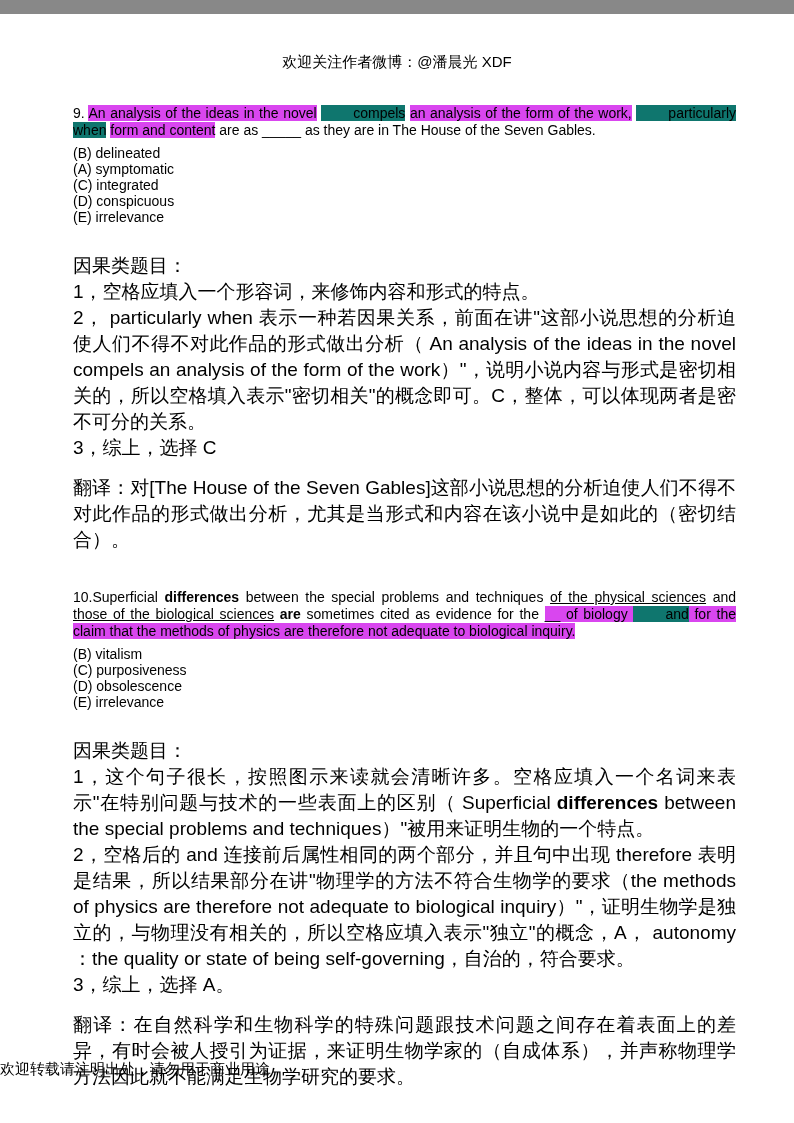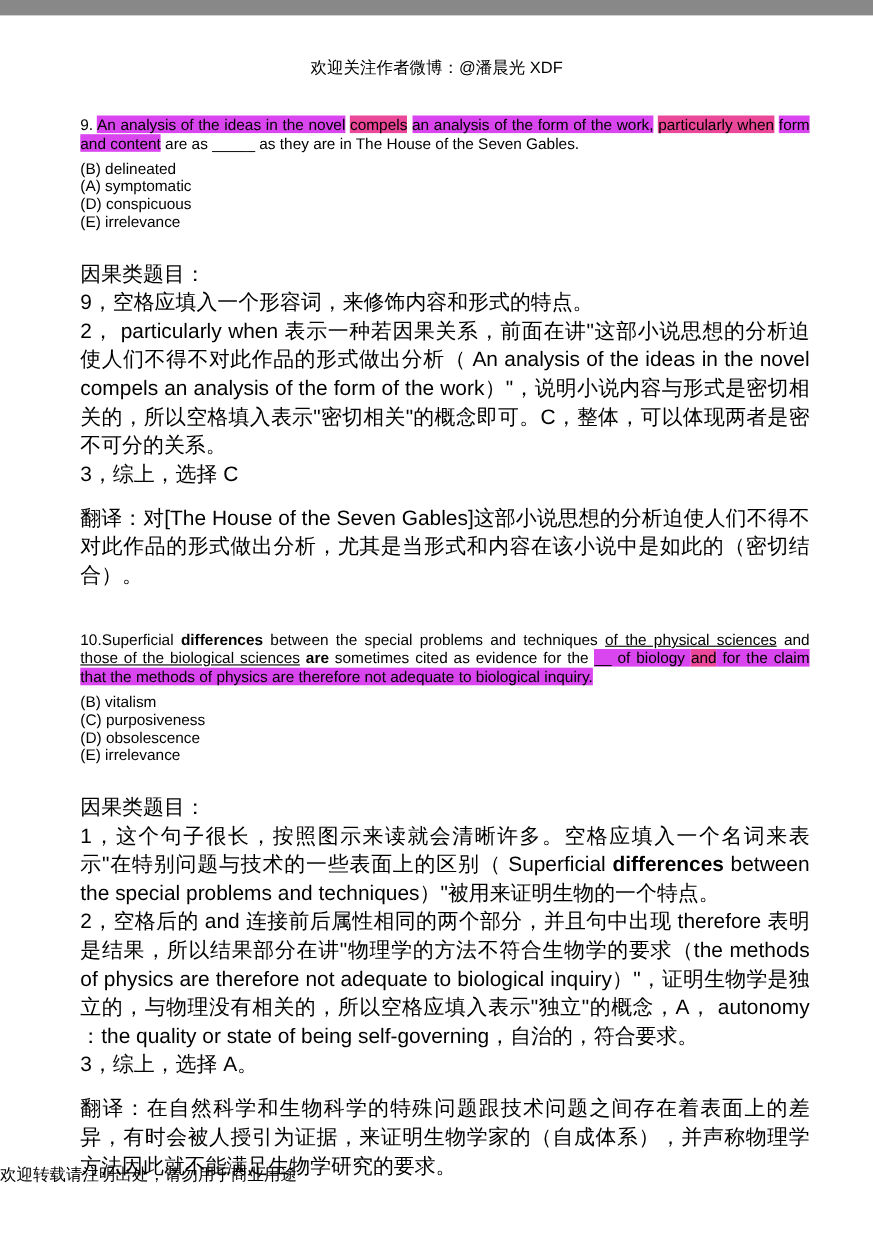--- a/index.html
+++ b/index.html
@@ -51,46 +51,47 @@
     top: 1045px;
     left: 0;
     right: 0;
     text-align: left;
     font-size: 15px;
     line-height: 20px;
   }
   
   .seg-plain { }
   .seg-yellow { background-color: #d946ef; }
-  .seg-green  { background-color: #ec4899; }
+  .seg-green  { background-color: #0f766e; padding-left: 32px; }
   .seg-bold   { font-weight: bold; }
   .seg-underline { text-decoration: underline; }
 </style>
 </head>
 <body>
 
 <div class="page">
 
   <div class="header">欢迎关注作者微博：@潘晨光 XDF</div>
 
   <div class="content">
 
     <section id="q9" class="q-block">
       <p class="stem"><span class="seg-plain">9. </span><span class="seg-yellow">An analysis of the ideas in the novel</span><span class="seg-plain"> </span><span class="seg-green">compels</span><span class="seg-plain"> </span><span class="seg-yellow">an analysis of the form of the work,</span><span class="seg-plain"> </span><span class="seg-green">particularly when</span><span class="seg-plain"> </span><span class="seg-yellow">form and content</span><span class="seg-plain"> are as _____ as they are in The House of the Seven Gables.</span></p>
       <ul class="options">
         <li>(B) delineated</li>
         <li>(A) symptomatic</li>
+        <li>(C) integrated</li>
         <li>(D) conspicuous</li>
         <li>(E) irrelevance</li>
       </ul>
     </section>
 
     <section class="analysis">
       <p class="zh">因果类题目：</p>
-      <p class="zh">9，空格应填入一个形容词，来修饰内容和形式的特点。</p>
+      <p class="zh">1，空格应填入一个形容词，来修饰内容和形式的特点。</p>
       <p class="zh">2， particularly when 表示一种若因果关系，前面在讲"这部小说思想的分析迫使人们不得不对此作品的形式做出分析（ An analysis of the ideas in the novel compels an analysis of the form of the work）"，说明小说内容与形式是密切相关的，所以空格填入表示"密切相关"的概念即可。C，整体，可以体现两者是密不可分的关系。</p>
       <p class="zh">3，综上，选择 C</p>
       <p class="zh translation">翻译：对[The House of the Seven Gables]这部小说思想的分析迫使人们不得不对此作品的形式做出分析，尤其是当形式和内容在该小说中是如此的（密切结合）。</p>
     </section>
 
     <section id="q10" class="q-block">
       <p class="stem"><span class="seg-plain">10.Superficial </span><span class="seg-bold">differences</span><span class="seg-plain"> between the special problems and techniques </span><span class="seg-underline">of the physical sciences</span><span class="seg-plain"> and </span><span class="seg-underline">those of the biological sciences</span><span class="seg-plain"> </span><span class="seg-bold">are</span><span class="seg-plain"> sometimes cited as evidence for the </span><span class="seg-yellow">__ of biology </span><span class="seg-green">and</span><span class="seg-yellow"> for the claim that the methods of physics are therefore not adequate to biological inquiry.</span></p>
       <ul class="options">
         <li>(B) vitalism</li>
         <li>(C) purposiveness</li>

